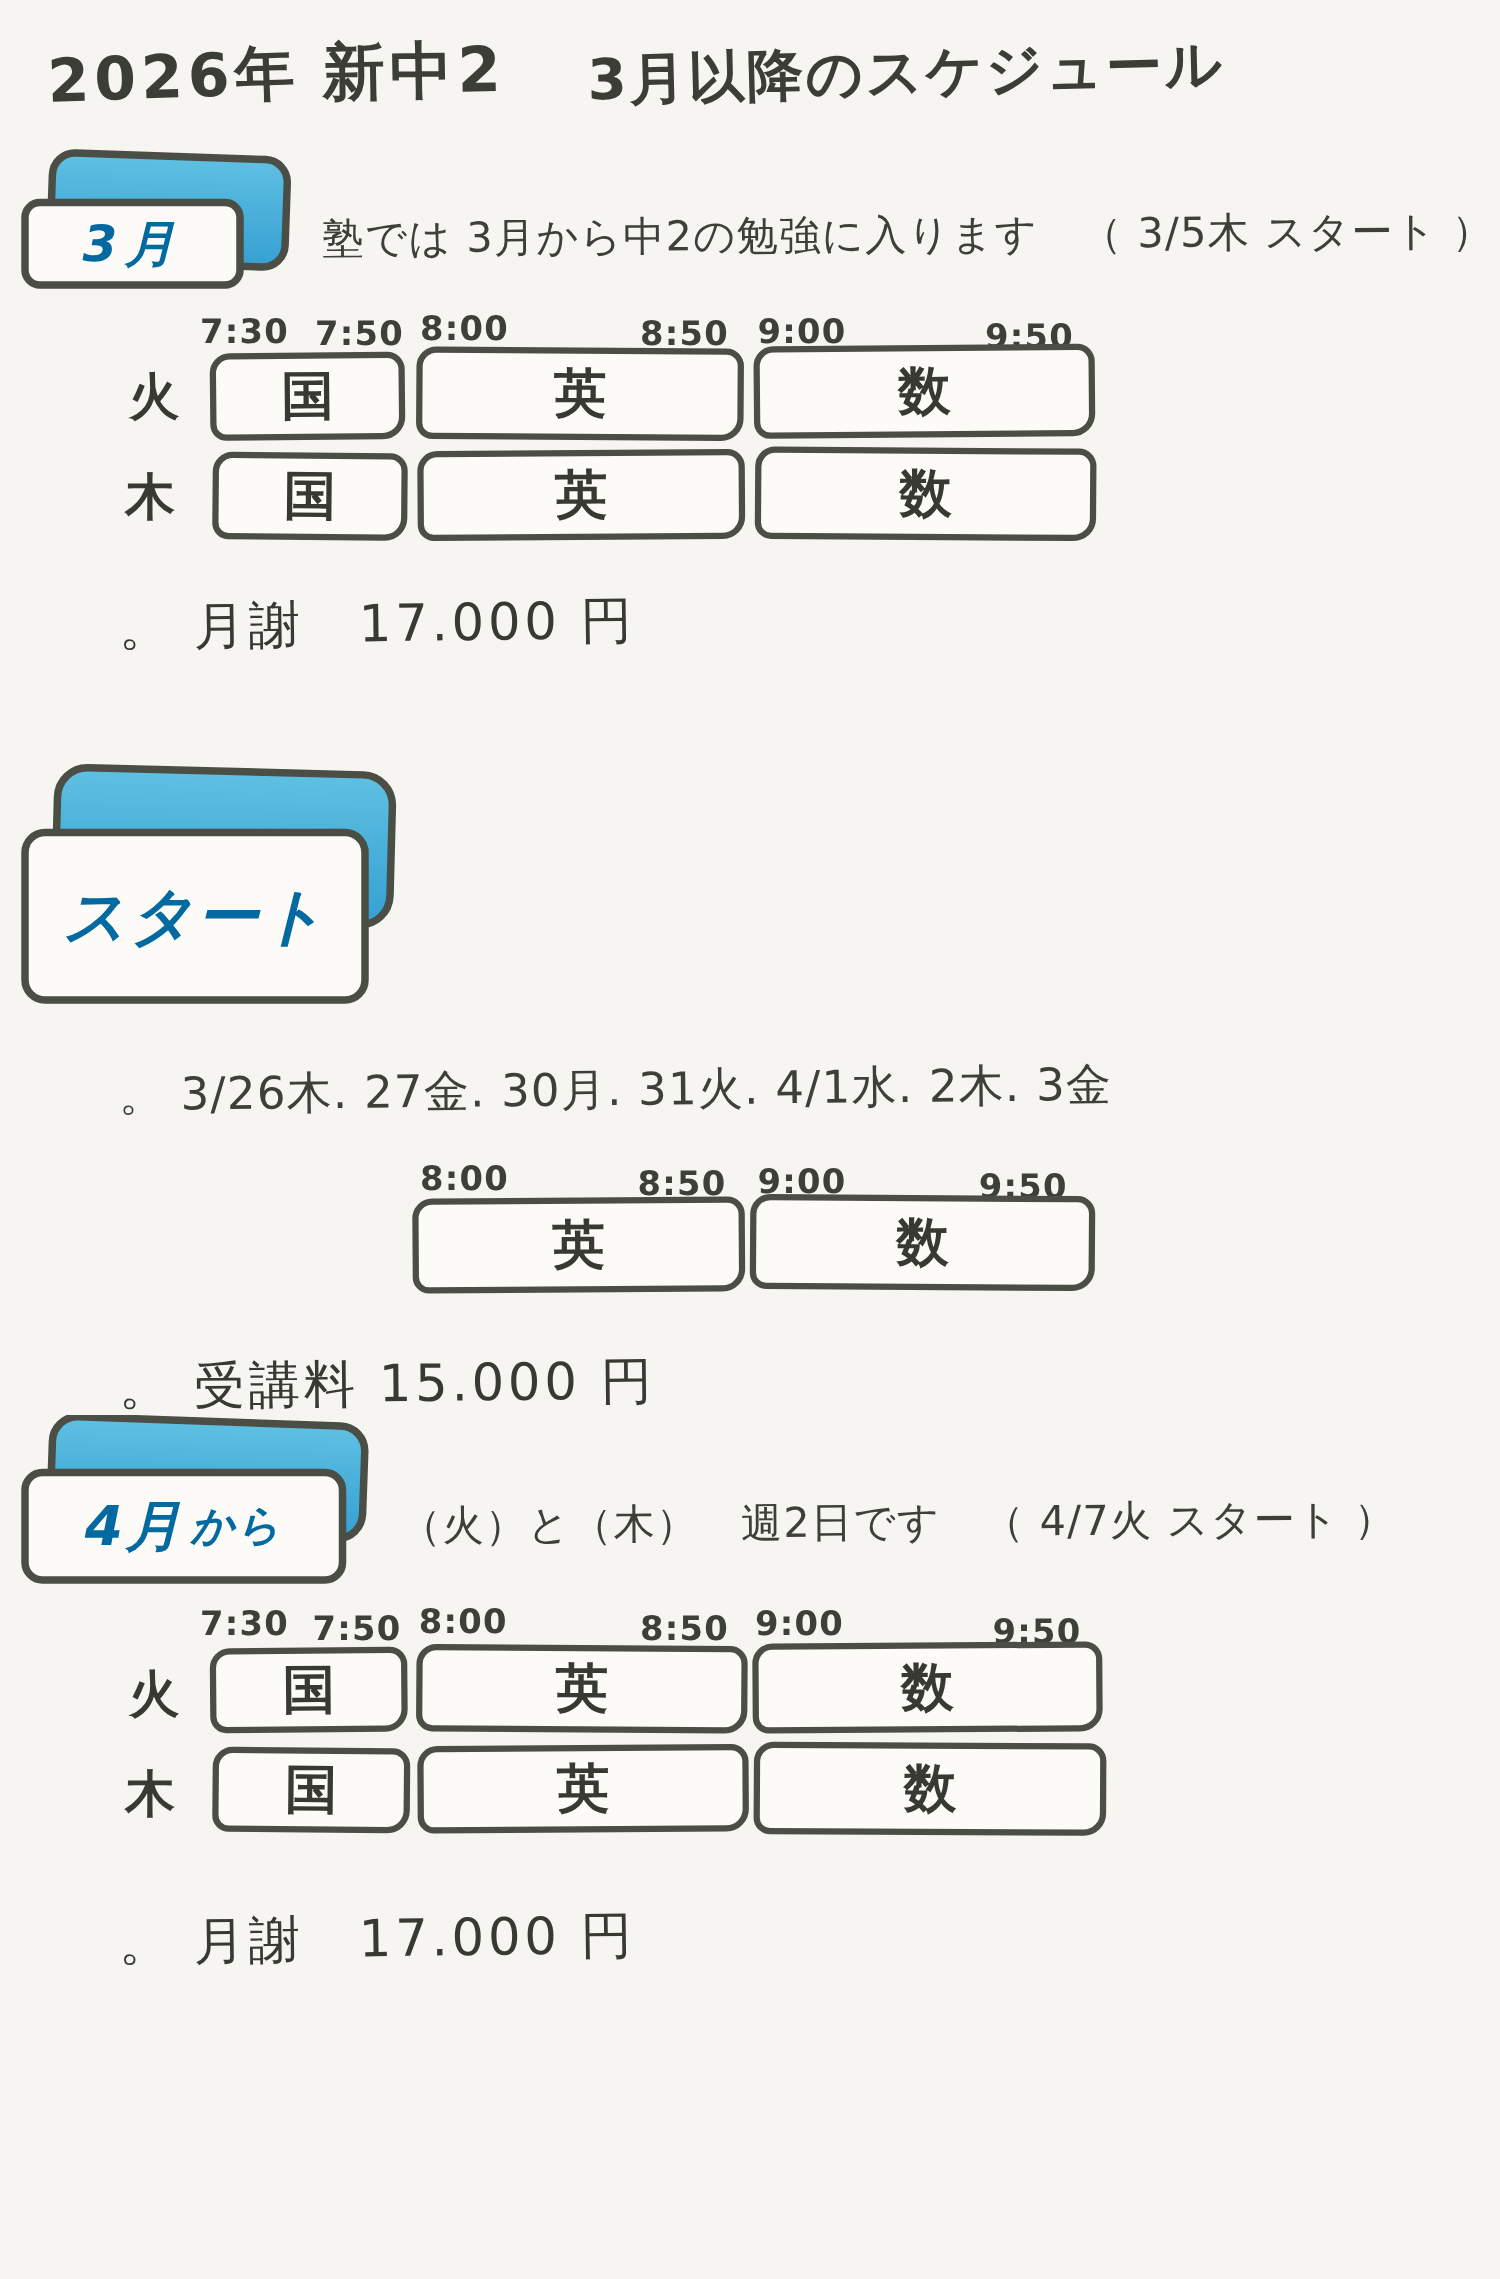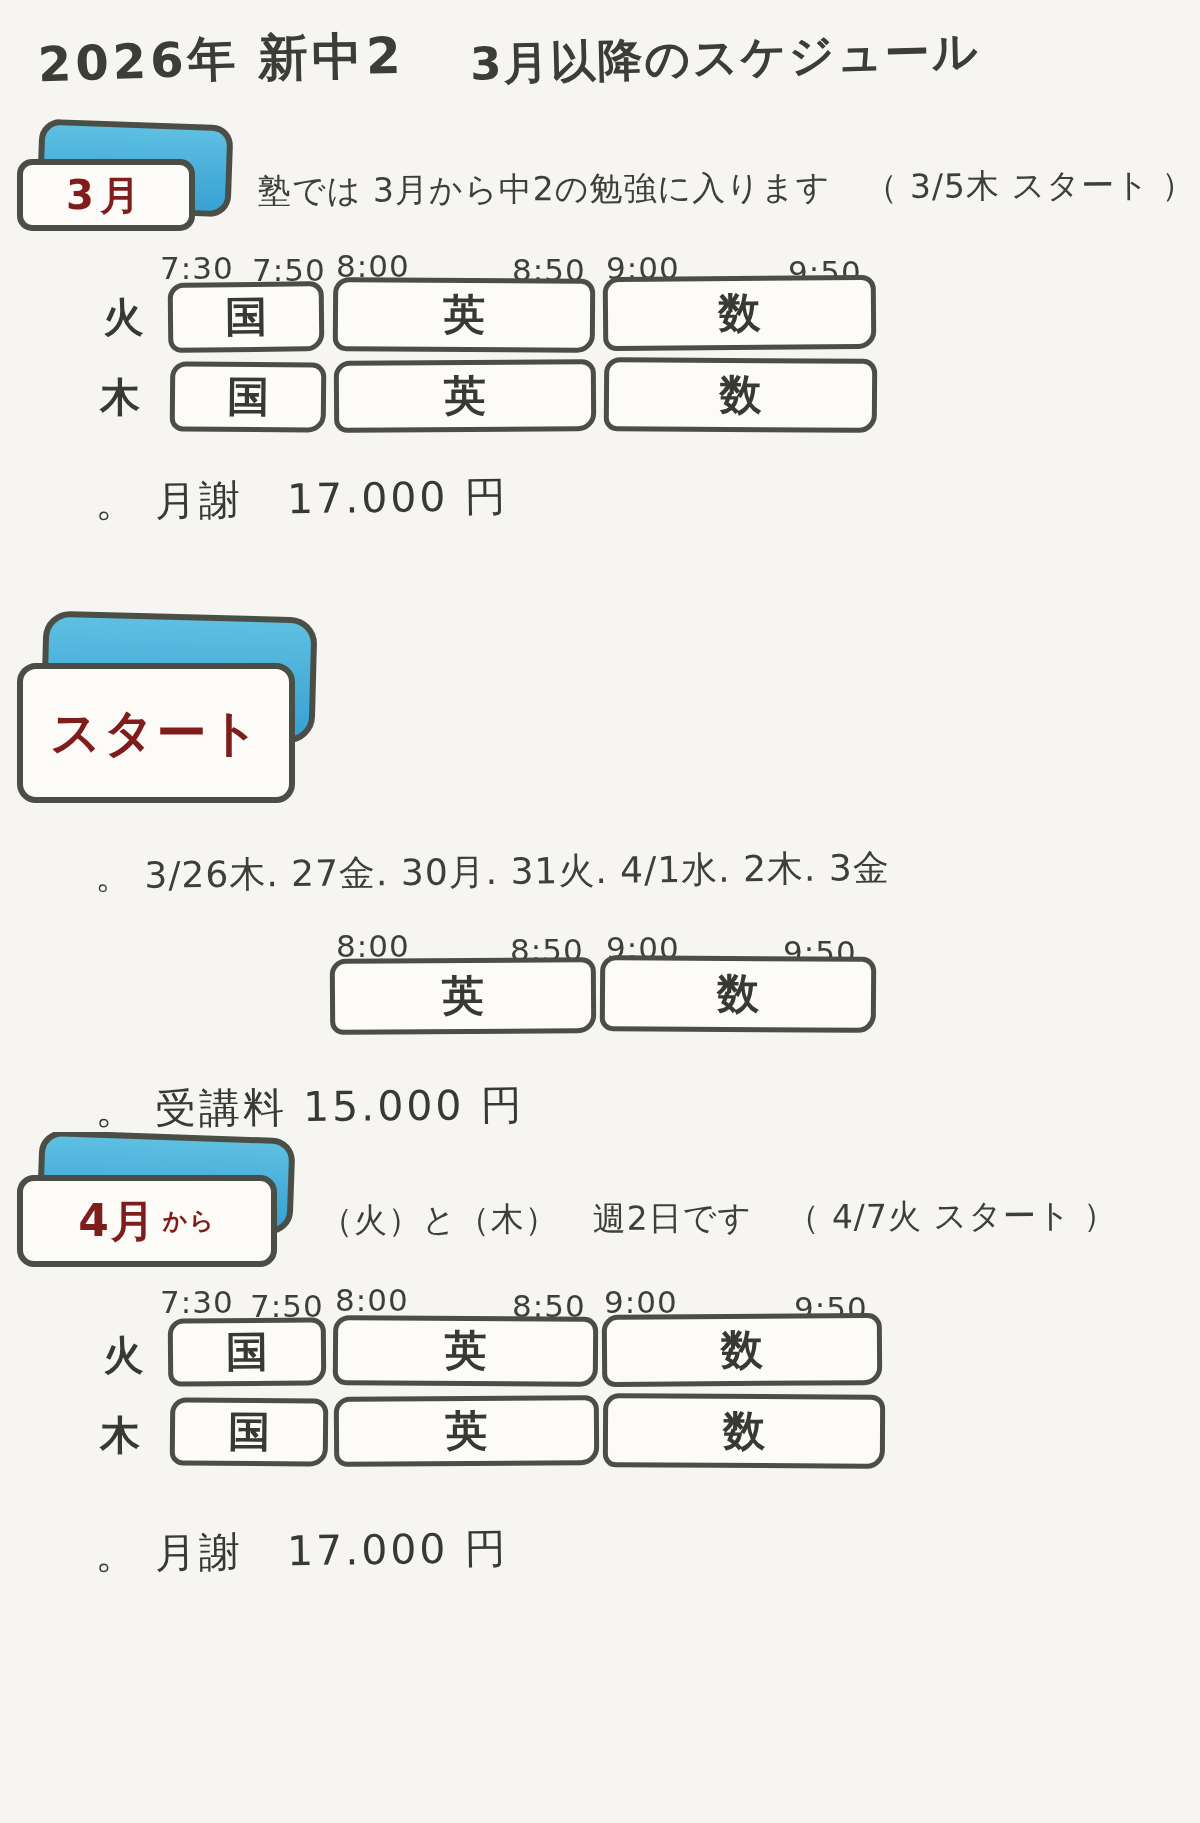--- a/index.html
+++ b/index.html
@@ -7,34 +7,34 @@
     position:relative;
     width:1200px;height:1823px;
     margin:0 auto;
     background:#f6f5f1;
     font-family:"DejaVu Sans",sans-serif;
     color:#3e423a;
     overflow:hidden;
   }
   .title-part{position:absolute;font-weight:600;color:#3a3e36;letter-spacing:4px;}
   .note{position:absolute;font-size:33px;letter-spacing:1px;color:#3c4038;white-space:nowrap;}
-  .tlabel{position:absolute;font-size:31px;letter-spacing:1px;color:#3c4038;font-weight:400;}
+  .tlabel{position:absolute;font-size:27px;letter-spacing:1px;color:#3c4038;font-weight:700;}
   .day{position:absolute;font-size:40px;color:#363a33;font-weight:600;}
   .sbox{
     position:absolute;background:#fcfbf7;
     border:5px solid #4a4e45;border-radius:16px 14px 18px 13px;
     display:flex;align-items:center;justify-content:center;
     font-size:42px;font-weight:700;color:#363a33;
   }
   .fee{position:absolute;font-size:41px;letter-spacing:3px;color:#363a33;white-space:nowrap;}
   .box3d{position:absolute;}
   .box3d svg{position:absolute;left:0;top:0;}
   .box3d .lbl{
     position:absolute;display:flex;align-items:center;justify-content:center;
-    font-weight:700;color:#7f1d1d;letter-spacing:6px;
+    font-weight:700;color:#0369a1;letter-spacing:6px;font-style:italic;
   }
   .cloud{position:absolute;}
   .cloud svg{position:absolute;left:0;top:0;}
   .cloud .line{
     position:absolute;width:100%;text-align:center;
     font-size:34px;font-weight:600;color:#3c4038;white-space:nowrap;letter-spacing:2px;
   }
 </style>
 </head>
 <body>
@@ -113,21 +113,21 @@
         <linearGradient id="blu3" x1="0" y1="0" x2="0" y2="1">
           <stop offset="0" stop-color="#5fc0e2"></stop>
             <stop offset="1" stop-color="#35a0d2"></stop>
         </linearGradient>
       </defs>
       <rect x="26" y="5" width="250" height="90" rx="20" fill="url(#blu3)" stroke="#4a4e45" stroke-width="6" transform="rotate(2 150 50)"></rect>
       <rect x="5" y="46" width="254" height="86" rx="14" fill="#fcfbf7" stroke="#4a4e45" stroke-width="6"></rect>
     </svg>
     <div class="lbl" style="left:5px;top:46px;width:254px;height:86px;font-size:44px;letter-spacing:2px;align-items:center;">
       <span>4月</span>
-        <span style="font-size:24px;margin-left:6px;">から</span>
+        <span style="font-size:34px;margin-left:6px;">から</span>
     </div>
   </div>
 
   <div class="note" style="left:320px;top:1196px;transform:rotate(-0.4deg);">（火）と（木）　週2日です　（ 4/7火 スタート ）</div>
 
   <div class="tlabel" style="left:160px;top:1284px;">7:30</div>
   <div class="tlabel" style="left:250px;top:1288px;">7:50</div>
   <div class="tlabel" style="left:335px;top:1282px;">8:00</div>
   <div class="tlabel" style="left:512px;top:1288px;">8:50</div>
   <div class="tlabel" style="left:604px;top:1284px;">9:00</div>

